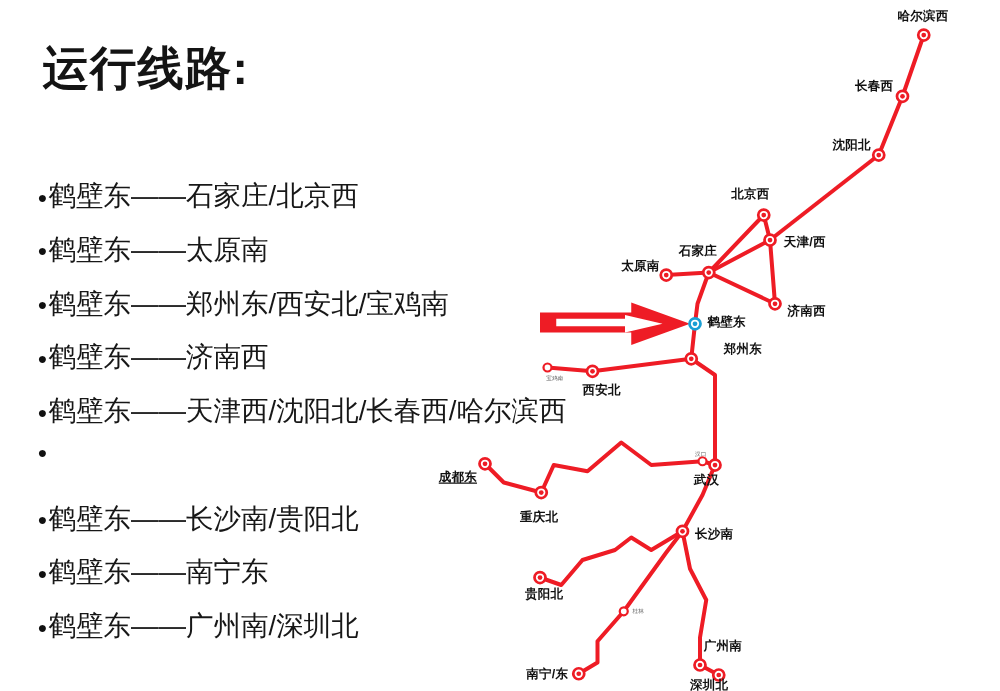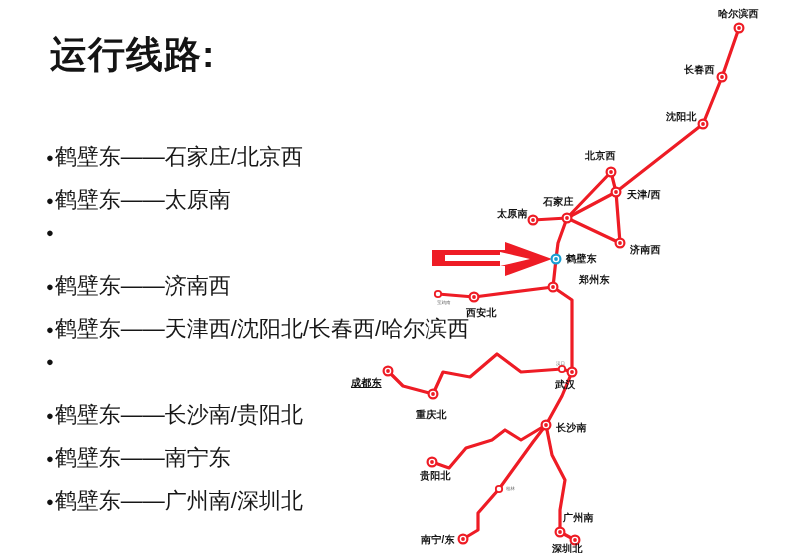--- a/index.html
+++ b/index.html
@@ -18,21 +18,21 @@
   #page {
     position: relative;
     width: 800px;
     height: 553px;
     background: #ffffff;
   }
 
   
   #text-panel {
     position: absolute;
-    left: 16px;
+    left: 0;
     top: 0;
     width: 390px;
     height: 553px;
   }
   #page-title {
     position: absolute;
     left: 34px;
     top: 36px;
     font-size: 37px;
     font-weight: bold;
@@ -115,20 +115,21 @@
         <span class="route-text">鹤壁东——石家庄/北京西</span>
       </div>
 
       <div class="route-item">
         <span class="route-bullet">●</span>
         <span class="route-text">鹤壁东——太原南</span>
       </div>
 
       <div class="route-item">
         <span class="route-bullet">●</span>
+        <span class="route-text">鹤壁东——郑州东/西安北/宝鸡南</span>
       </div>
 
       <div class="route-item">
         <span class="route-bullet">●</span>
         <span class="route-text">鹤壁东——济南西</span>
       </div>
 
       <div class="route-item">
         <span class="route-bullet">●</span>
         <span class="route-text">鹤壁东——天津西/沈阳北/长春西/哈尔滨西</span>

